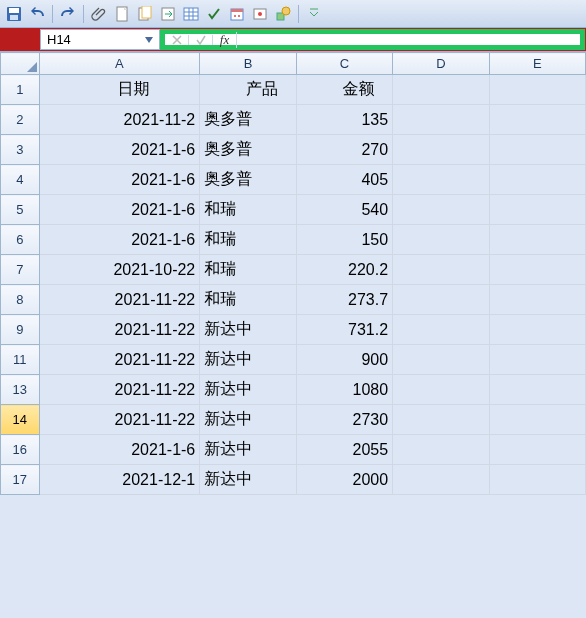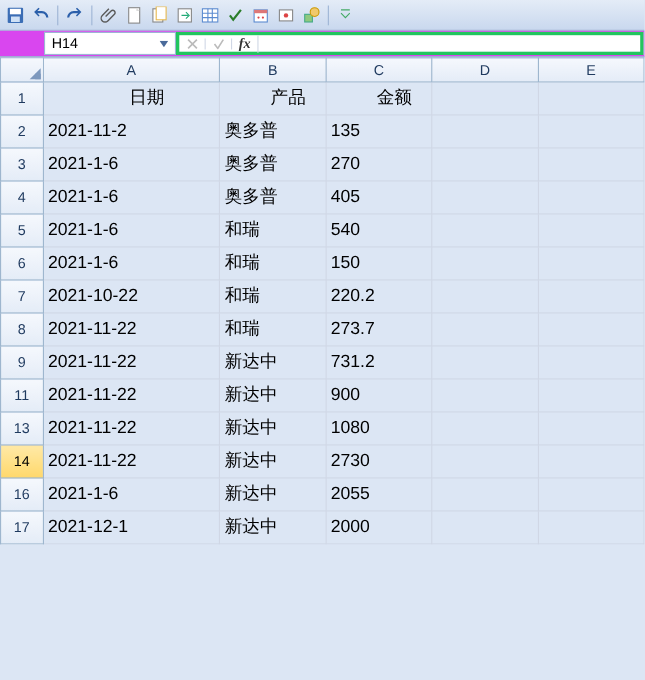--- a/index.html
+++ b/index.html
@@ -27,21 +27,21 @@
     width: 20px; height: 20px;
     display: flex; align-items: center; justify-content: center;
     border-radius: 2px;
     cursor: pointer;
   }
   .sep { width:1px; height:18px; background:#9db4d4; margin:0 2px;}
   svg { display:block; }
   
   .namebox-row {
     height: 24px;
-    background: #d946ef;
+    background: #b91c1c;
     border-bottom: 1px solid #9db4d4;
     display: flex;
     align-items: stretch;
   }
   .namebox {
     width: 120px;
     background: #fff;
     border: 1px solid #9db4d4;
     margin: 1px 0 1px 40px;
     display: flex;
@@ -51,23 +51,22 @@
     font-size: 13px;
     position: relative;
   }
   .namebox .dd {
     position: absolute; right: 2px; top: 2px;
     width: 16px; height: 16px;
     display:flex;align-items:center;justify-content:center;
   }
   .fx-area {
     display:flex; align-items:center; flex:1;
-    border:3px solid #22c55e; margin:1px 1px 1px 0;
+    border:5px solid #22c55e; margin:1px 1px 1px 0;
     background:#fff;
-    font-weight:bold;
   }
   .fx-btn { width:24px; display:flex;align-items:center;justify-content:center;border-right:1px solid #d0d7e5;}
   .fx-input { flex:1; padding:0 4px; font-size:13px; height:100%; display:flex;align-items:center;}
   .gridwrap { overflow:hidden; }
   table.sheet {
     border-collapse: collapse;
     table-layout: fixed;
     width: 586px;
   }
   .colhdr th, .rowhdr {
@@ -94,21 +93,21 @@
   .rowhdr.sel { background: linear-gradient(#ffe9a6,#ffd86b); color:#000;}
   td.cell {
     border: 1px solid #d0d7e5;
     height: 30px;
     padding: 0 4px;
     vertical-align: middle;
     font-size: 16px;
     white-space: nowrap;
     overflow: hidden;
   }
-  td.rA { text-align: left; }
+  td.rA { text-align: right; }
   td.lA { text-align: left; }
   td.cA { text-align: center; padding-left: 32px; }
   tr.hrow td.cell { font-size:16px; }
 </style>
 </head>
 <body>
 
 <div class="toolbar">
   <div class="btn">
     <svg width="16" height="16">

